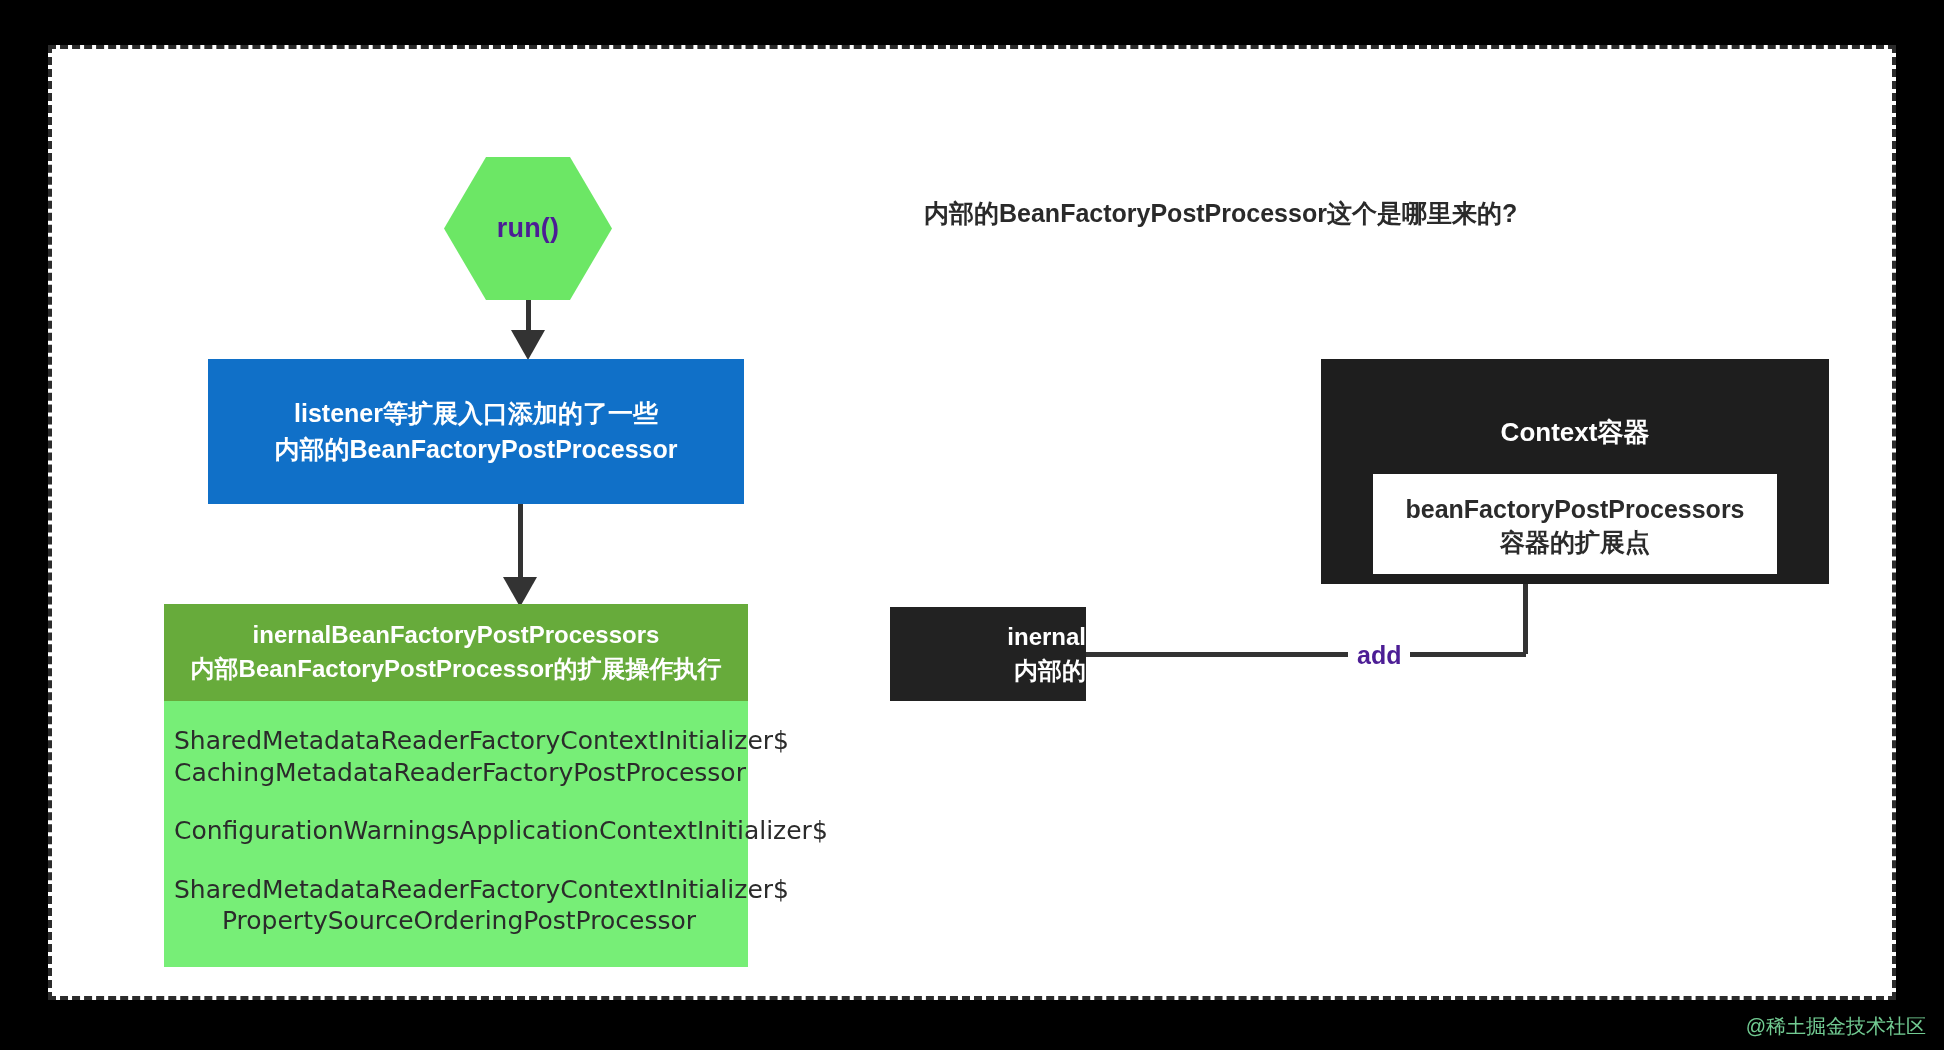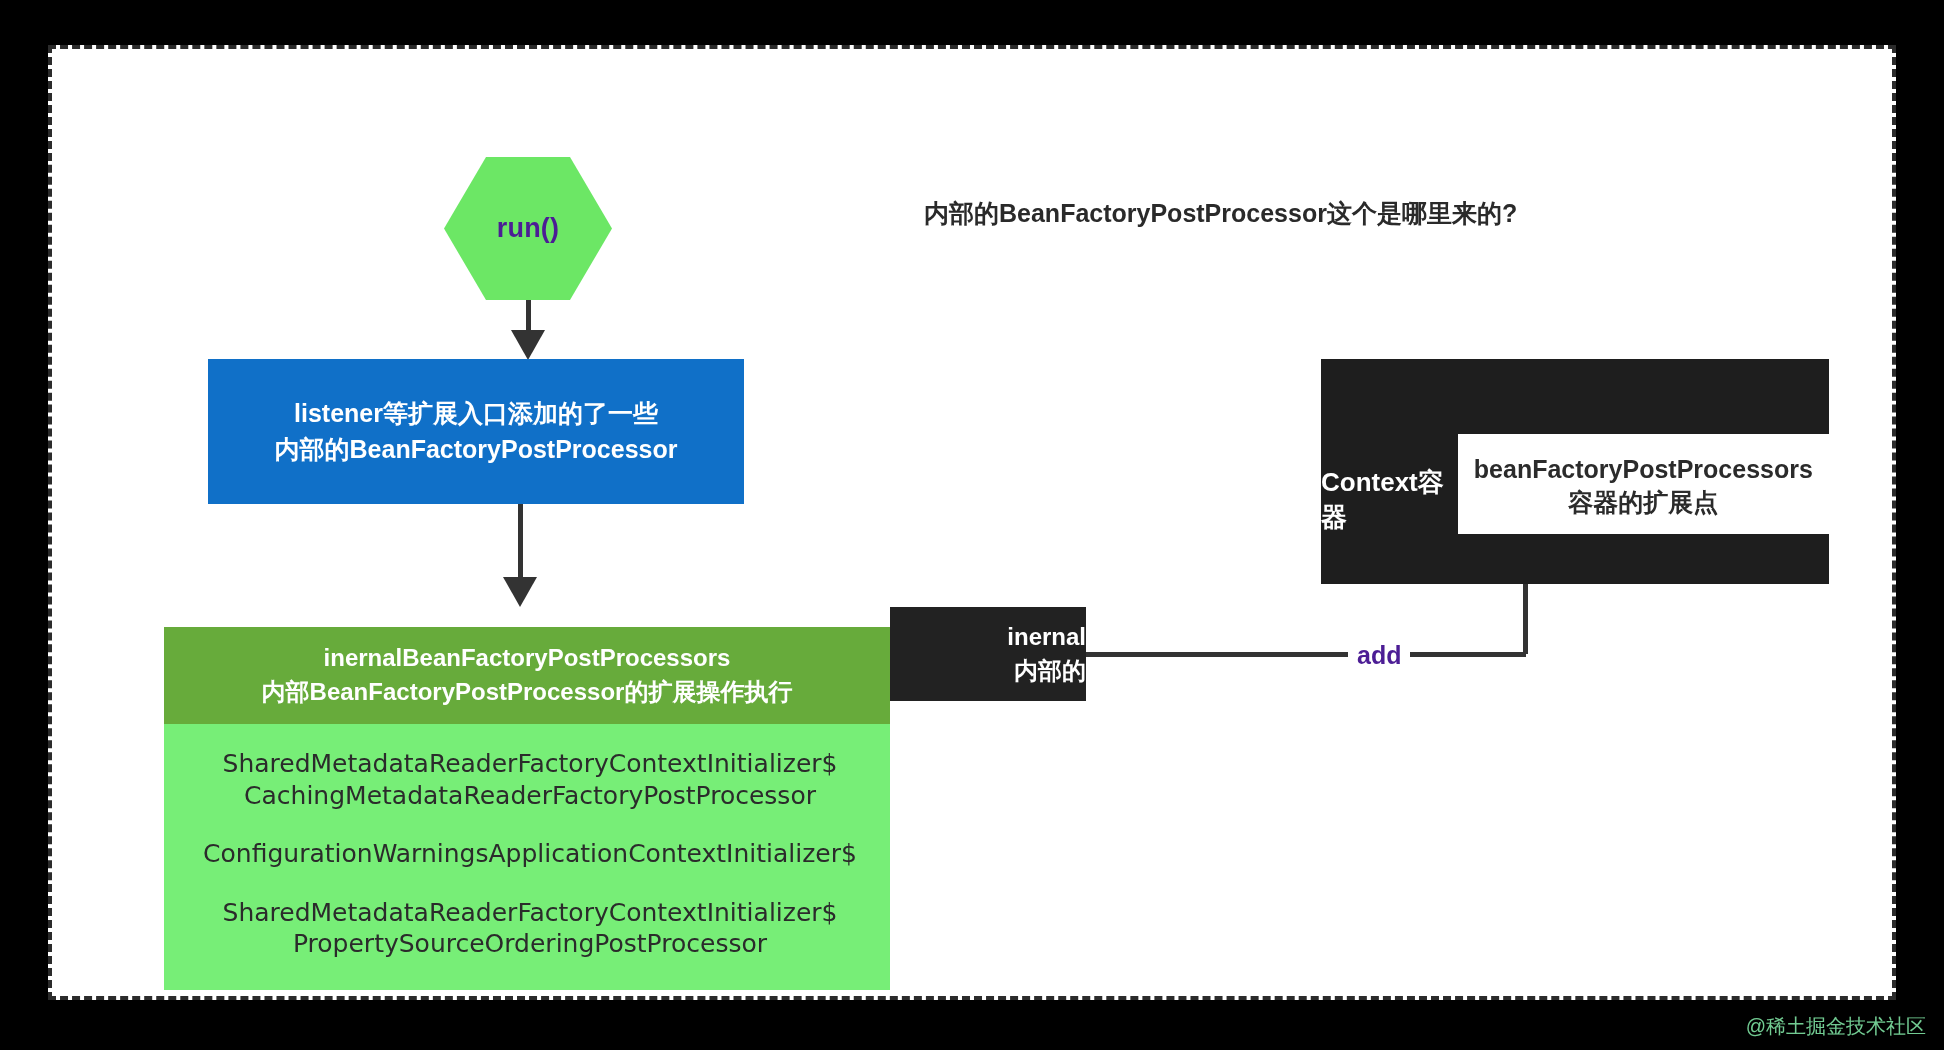--- a/index.html
+++ b/index.html
@@ -110,22 +110,22 @@
     color: #ffffff;
     font-size: 25px;
     font-weight: bold;
     line-height: 1.42;
   }
 
   
   .green-group {
     position: absolute;
     left: 112px;
-    top: 578px;
-    width: 726px;
+    top: 555px;
+    width: 584px;
   }
   .green-header {
     background: #67ab3b;
     padding: 14px 10px 16px 10px;
     text-align: center;
   }
   .green-header .line {
     color: #ffffff;
     font-size: 24px;
     font-weight: bold;
@@ -168,20 +168,21 @@
 
   
   .context-box {
     position: absolute;
     left: 1269px;
     top: 310px;
     width: 508px;
     height: 225px;
     background: #1e1e1e;
     display: flex;
+    flex-direction: column;
     align-items: center;
   }
   .context-title {
     color: #ffffff;
     font-size: 26px;
     font-weight: bold;
     margin-top: 56px;
   }
   .context-inner {
     background: #ffffff;

